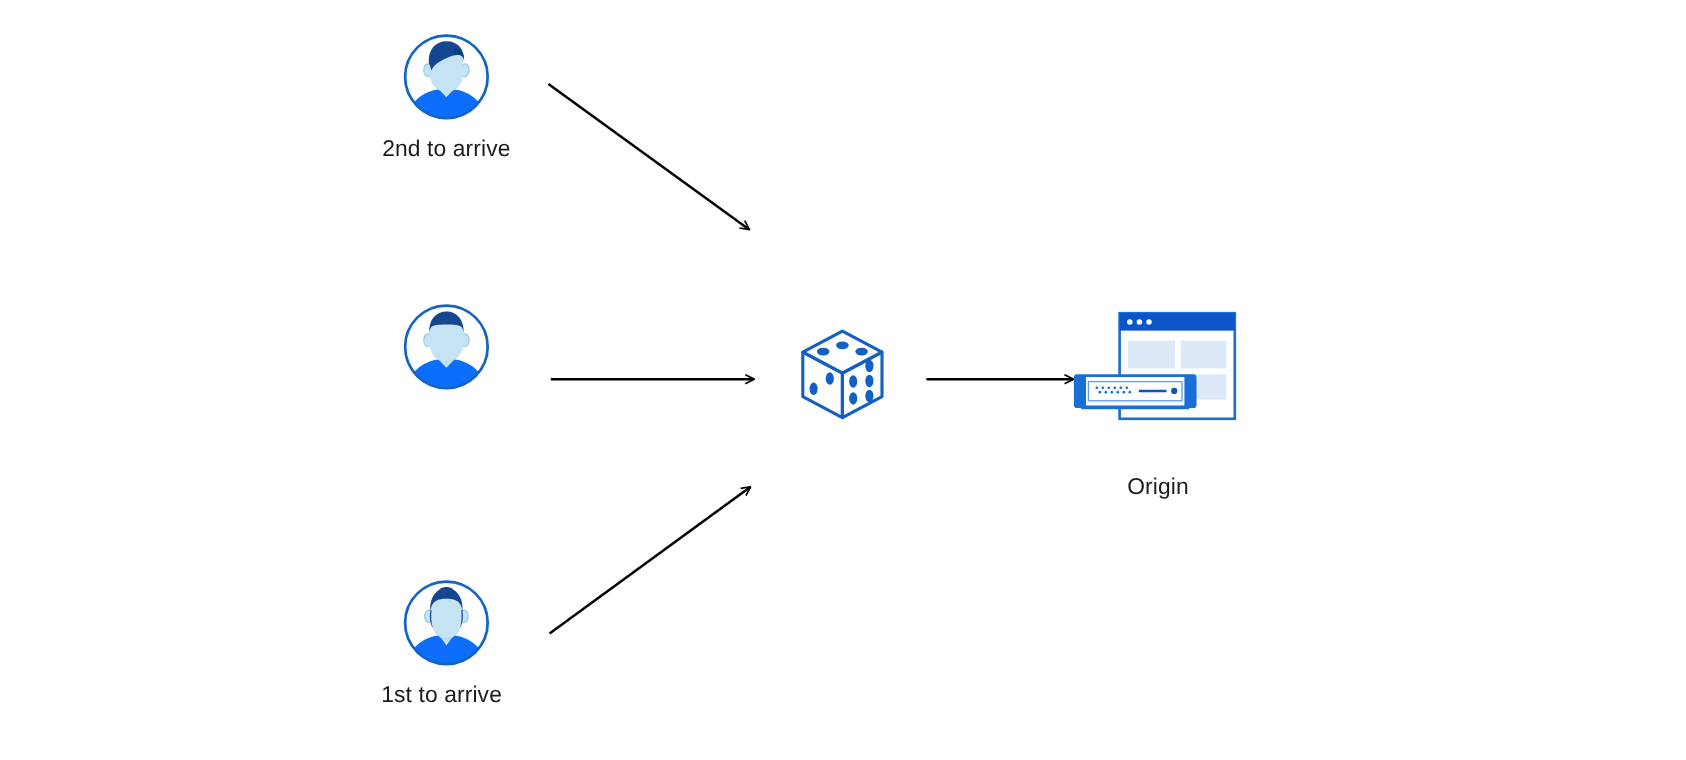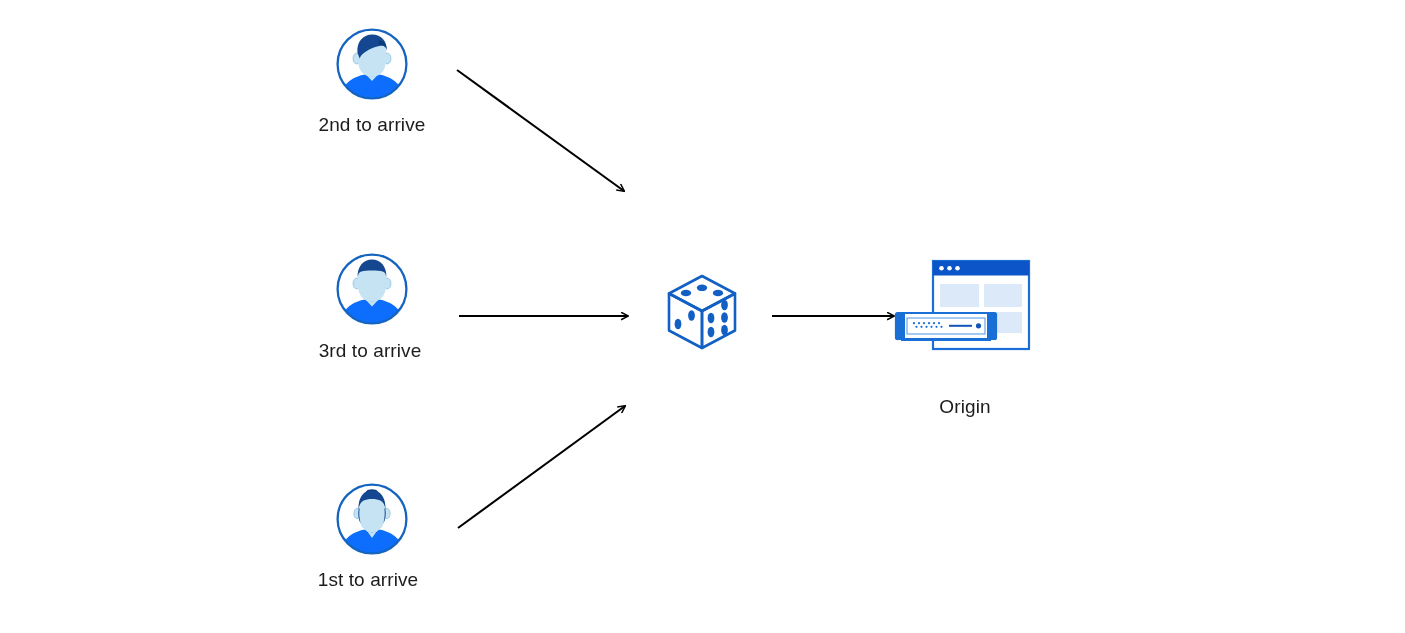--- a/index.html
+++ b/index.html
@@ -113,21 +113,20 @@
         <path d="M30.5 36 h13 v11 c0 3.4 -13 3.4 -13 0 Z" fill="#a9d5ec"></path>
         <ellipse cx="21.6" cy="31.5" rx="3.5" ry="5.4" fill="#c5e3f2" stroke="#8fc4e3" stroke-width="0.9"></ellipse>
         <ellipse cx="52.4" cy="31.5" rx="3.5" ry="5.4" fill="#c5e3f2" stroke="#8fc4e3" stroke-width="0.9"></ellipse>
         <path d="M23 25 C23 14.5 30 9.5 37 9.5 C44 9.5 51 14.5 51 25 L51 33 C51 44 45 49.5 37 49.5 C29 49.5 23 44 23 33 Z" fill="#c5e3f2"></path>
 
         <path d="M22.6 26 C22 14.2 28.6 7.6 37 7.6 C45.4 7.6 52 14.2 51.4 26 C51 22 50 20 47.6 19.4 C43 18.2 31 18.2 26.4 19.4 C24 20 23 22 22.6 26 Z" fill="#14478f"></path>
       </g>
       <circle cx="37" cy="37" r="34.4" fill="none" stroke="#1565c0" stroke-width="2.3"></circle>
     </svg>
   </div>
-  <div class="node-label" id="label-2">3rd to arrive</div>
 
   <div class="icon-wrap" id="avatar-3-wrap">
     <svg viewBox="0 0 74 74" width="74" height="74" xmlns="http://www.w3.org/2000/svg">
       <defs>
         <clipPath id="clipA3">
             <circle cx="37" cy="37" r="34.4"></circle>
           </clipPath>
       </defs>
       <g clip-path="url(#clipA3)">
         <circle cx="37" cy="37" r="34.4" fill="#ffffff"></circle>

